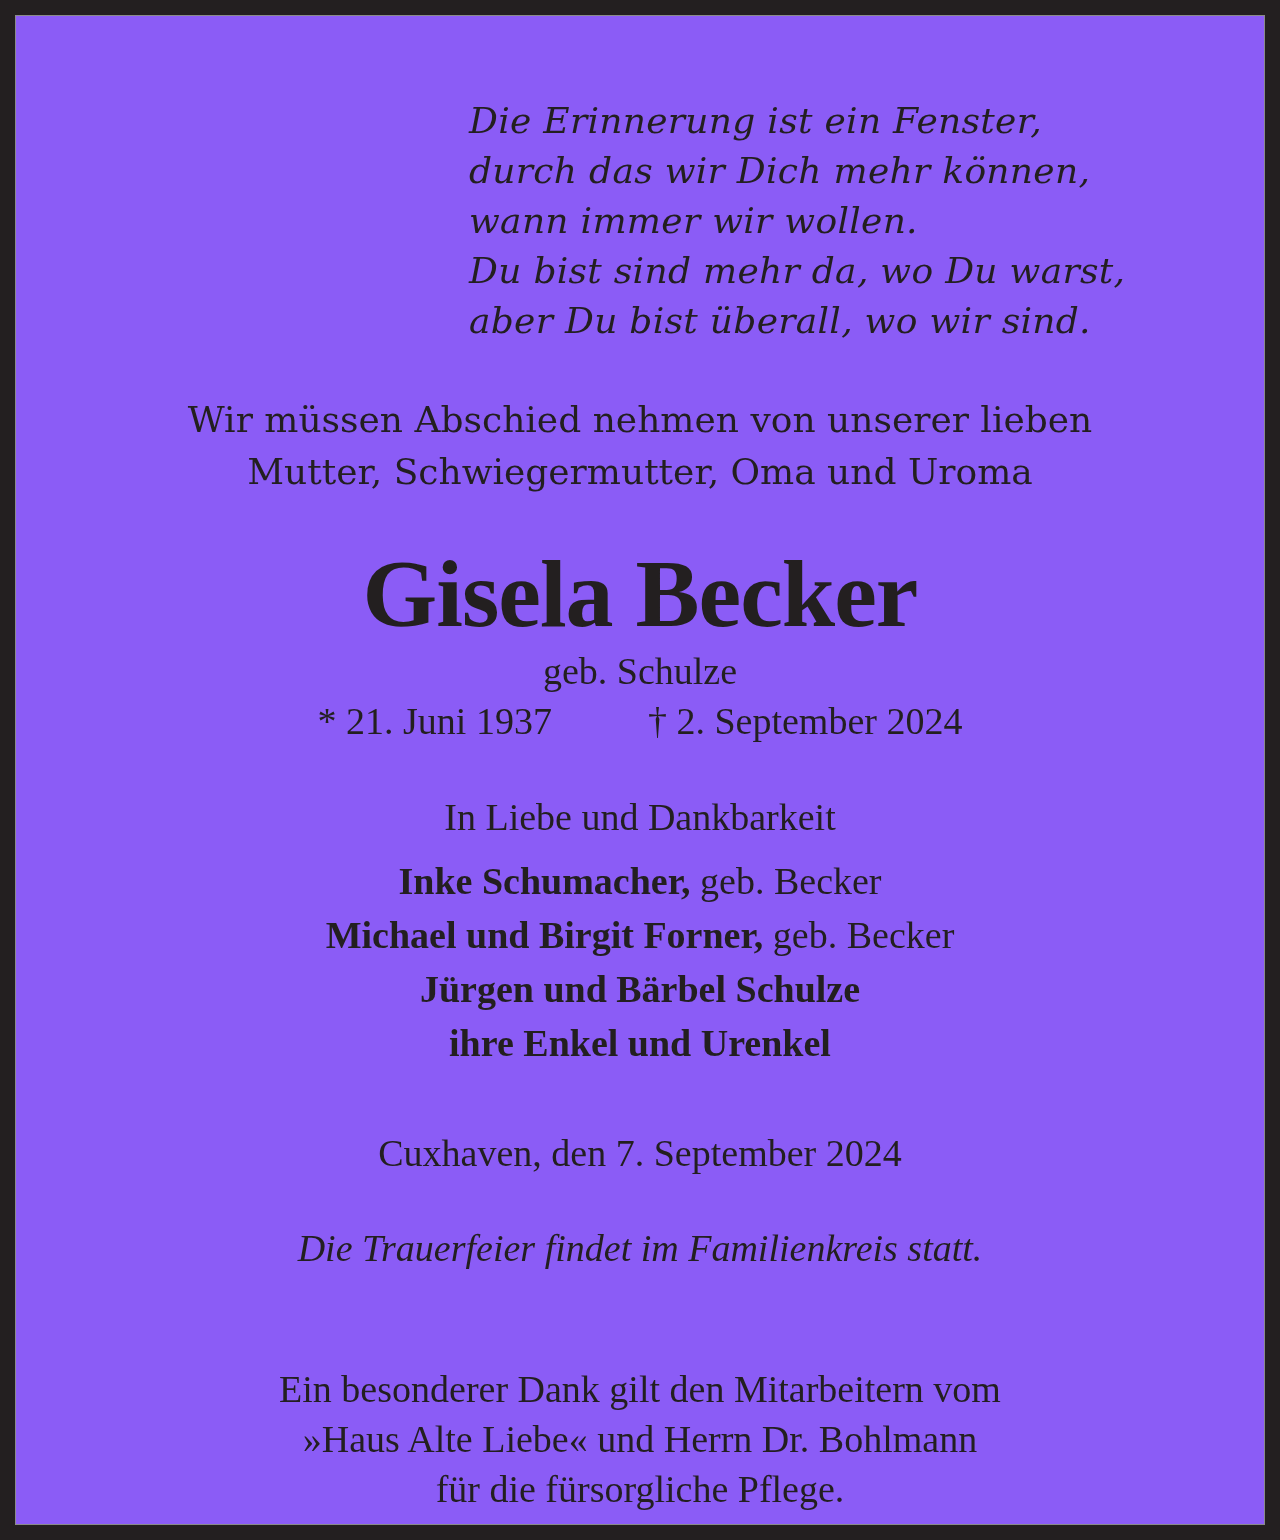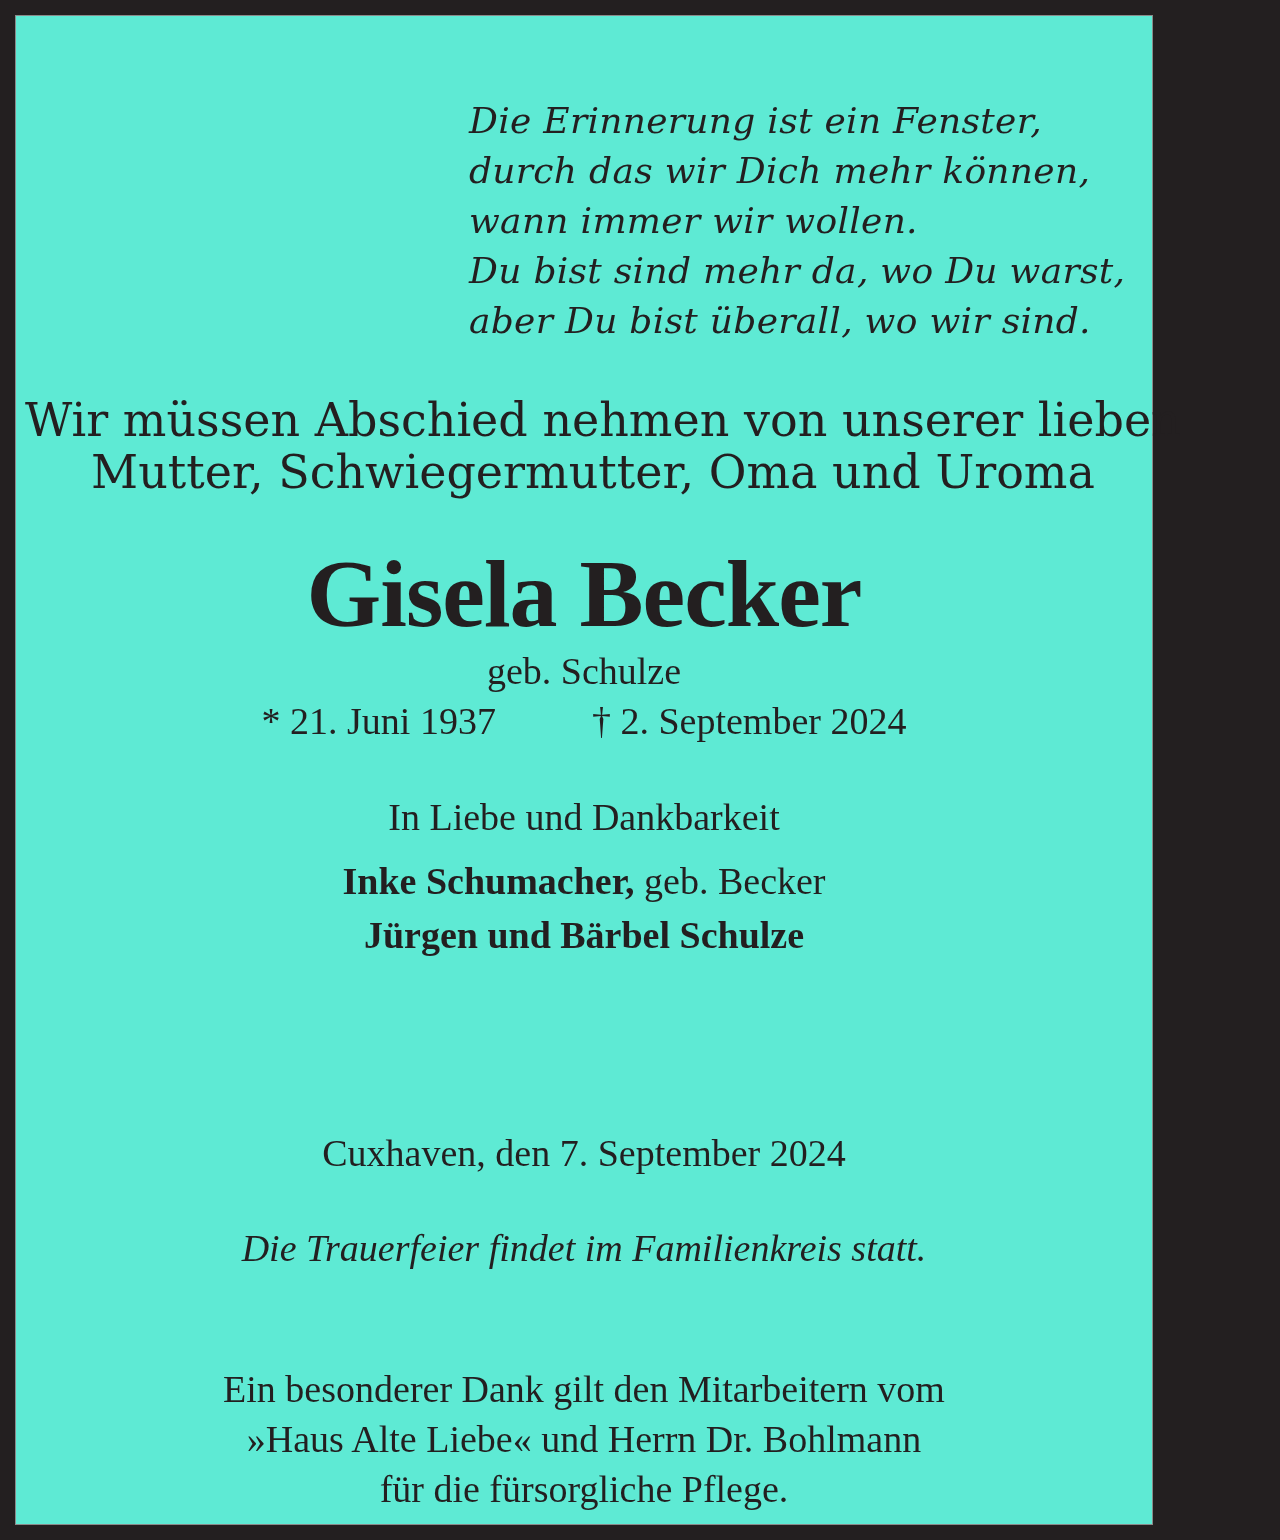--- a/index.html
+++ b/index.html
@@ -1,28 +1,28 @@
 <!DOCTYPE html>
 <html><head>
 <meta charset="utf-8">
 <style>
   html, body { margin:0; padding:0; }
   body { width:1280px; height:1540px; background:#231f20; position:relative; overflow:hidden; }
   .card {
-    position:absolute; left:15px; top:15px; width:1138px; height:1510px;
-    background:#5eead4; border:1px solid #8a8a8a; box-sizing:border-box;
+    position:absolute; left:15px; top:15px; width:1250px; height:1510px;
+    background:#8b5cf6; border:1px solid #8a8a8a; box-sizing:border-box;
     color:#231f20; font-family:"DejaVu Serif","Liberation Serif",serif;
   }
   .quote {
     position:absolute; left:453px; top:80px; font-style:italic;
     font-size:36px; line-height:50px; letter-spacing:0.3px;
   }
   .quote div { white-space:nowrap; }
   .center { position:absolute; left:0; width:100%; text-align:center; white-space:nowrap; }
-  .intro { top:378px; font-size:46px; line-height:52px;margin-left:9px; }
+  .intro { top:378px; font-size:36px; line-height:52px; }
   .name {
     top:528px; font-family:"Liberation Serif","DejaVu Serif",serif;
     font-weight:bold; font-size:96px; line-height:100px; letter-spacing:-1px;
   }
   .maiden { top:633px; font-size:34px; line-height:44px; font-family:"Liberation Serif",serif; font-size:38px; }
   .dates { top:683px; font-family:"Liberation Serif",serif; font-size:38px; line-height:44px; }
   .dates .gap { display:inline-block; width:96px; }
   .body { font-family:"Liberation Serif",serif; font-size:38px; line-height:54px; }
   .dank { top:774px; }
   .family { top:838px; }
@@ -54,21 +54,23 @@
   <div class="center maiden">geb. Schulze</div>
 
   <div class="center dates">
     <span>* 21. Juni 1937</span><span class="gap"></span><span>† 2. September 2024</span>
   </div>
 
   <div class="center body dank">In Liebe und Dankbarkeit</div>
 
   <div class="center body family">
     <div><b>Inke Schumacher,</b><span> geb. Becker</span></div>
+    <div><b>Michael und Birgit Forner,</b><span> geb. Becker</span></div>
     <div><b>Jürgen und Bärbel Schulze</b><span></span></div>
+    <div><b>ihre Enkel und Urenkel</b><span></span></div>
   </div>
 
   <div class="center body place">Cuxhaven, den 7. September 2024</div>
 
   <div class="center body ceremony">Die Trauerfeier findet im Familienkreis statt.</div>
 
   <div class="center body thanks">
     <div>Ein besonderer Dank gilt den Mitarbeitern vom</div>
     <div>»Haus Alte Liebe« und Herrn Dr. Bohlmann</div>
     <div>für die fürsorgliche Pflege.</div>

